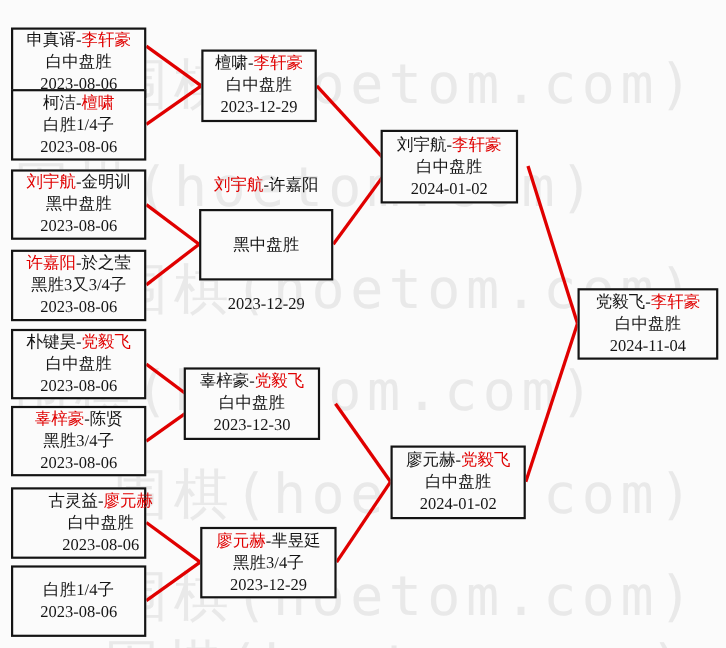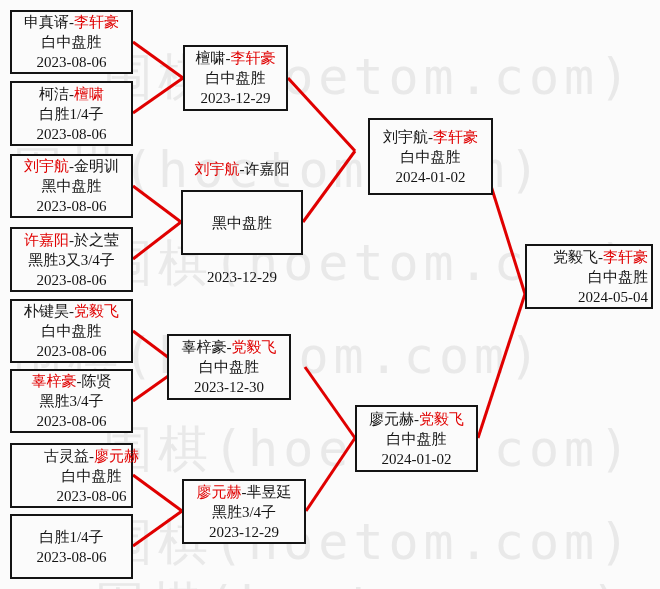--- a/index.html
+++ b/index.html
@@ -48,21 +48,21 @@
     <line x1="133" y1="546" x2="182" y2="511"></line>
     <line x1="288" y1="78" x2="355" y2="151"></line>
     <line x1="303" y1="222" x2="355" y2="151"></line>
     <line x1="305" y1="367" x2="355" y2="438"></line>
     <line x1="306" y1="511" x2="355" y2="438"></line>
     <line x1="480" y1="151" x2="525" y2="294"></line>
     <line x1="478" y1="438" x2="525" y2="294"></line>
   </g>
 </svg>
 
-<div class="match" style="left:10px; top:10px; width:123px; height:64px;">
+<div class="match" style="left:10px; top:25px; width:123px; height:64px;">
   <div class="pairing"><span class="p1">申真谞</span><span class="dash">-</span><span class="p2 win">李轩豪</span></div>
   <div class="result">白中盘胜</div>
   <div class="date">2023-08-06</div>
 </div>
 <div class="match" style="left:10px; top:81px; width:123px; height:65px;">
   <div class="pairing"><span class="p1">柯洁</span><span class="dash">-</span><span class="p2 win">檀啸</span></div>
   <div class="result">白胜1/4子</div>
   <div class="date">2023-08-06</div>
 </div>
 <div class="match" style="left:10px; top:154px; width:123px; height:64px;">
@@ -109,28 +109,28 @@
   <div class="pairing"><span class="p1">辜梓豪</span><span class="dash">-</span><span class="p2 win">党毅飞</span></div>
   <div class="result">白中盘胜</div>
   <div class="date">2023-12-30</div>
 </div>
 <div class="match" style="left:182px; top:479px; width:124px; height:65px;">
   <div class="pairing"><span class="p1 win">廖元赫</span><span class="dash">-</span><span class="p2">芈昱廷</span></div>
   <div class="result">黑胜3/4子</div>
   <div class="date">2023-12-29</div>
 </div>
 
-<div class="match" style="left:368px; top:118px; width:125px; height:77px;">
+<div class="match" style="left:346px; top:118px; width:125px; height:67px;">
   <div class="pairing"><span class="p1">刘宇航</span><span class="dash">-</span><span class="p2 win">李轩豪</span></div>
   <div class="result">白中盘胜</div>
   <div class="date">2024-01-02</div>
 </div>
 <div class="match" style="left:355px; top:405px; width:123px; height:67px;">
   <div class="pairing"><span class="p1">廖元赫</span><span class="dash">-</span><span class="p2 win">党毅飞</span></div>
   <div class="result">白中盘胜</div>
   <div class="date">2024-01-02</div>
 </div>
 
-<div class="match" style="left:525px; top:244px; width:128px; height:65px;align-items:flex-end;">
+<div class="match" style="left:525px; top:262px; width:128px; height:65px;">
   <div class="pairing"><span class="p1">党毅飞</span><span class="dash">-</span><span class="p2 win">李轩豪</span></div>
   <div class="result">白中盘胜</div>
-  <div class="date">2024-05-04</div>
+  <div class="date">2024-11-04</div>
 </div>
 
 </body></html>

